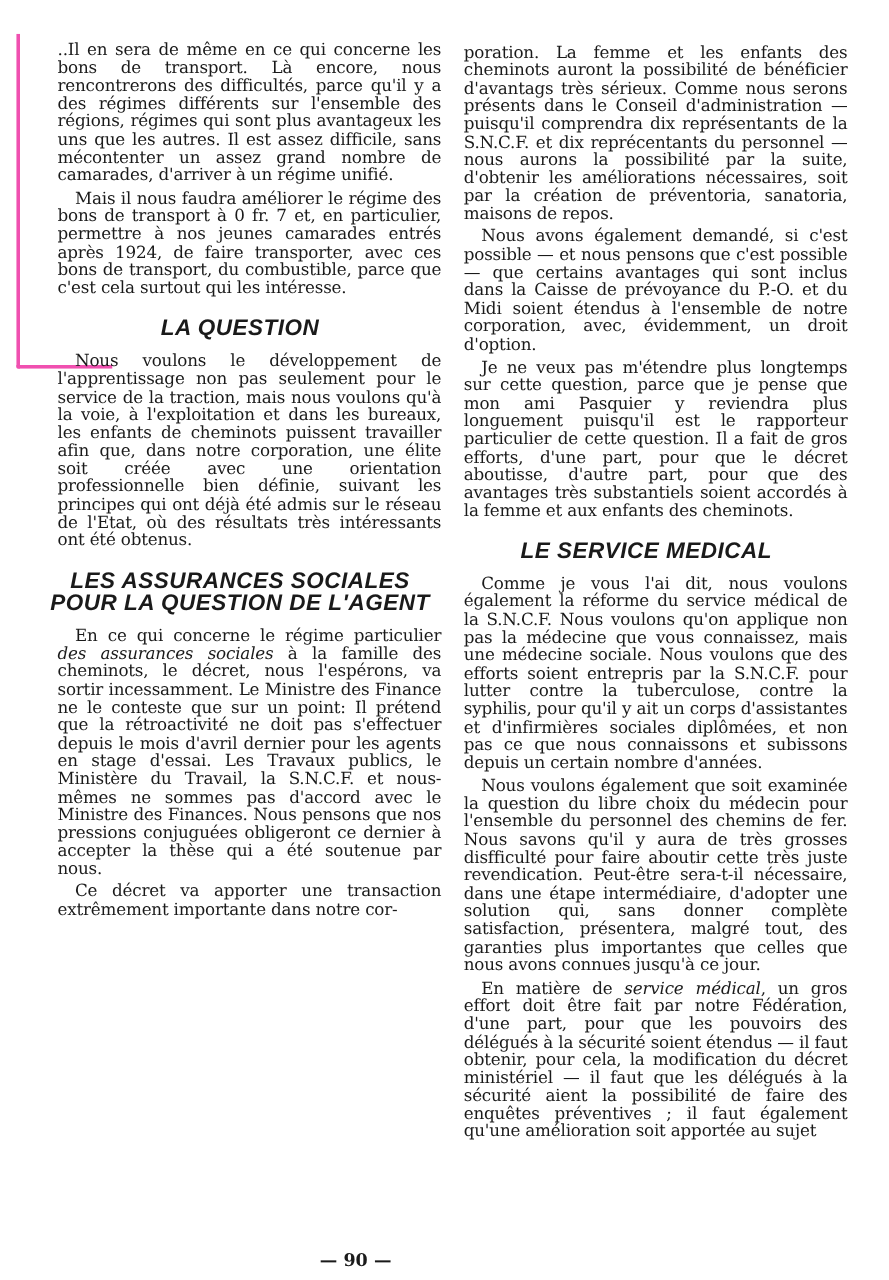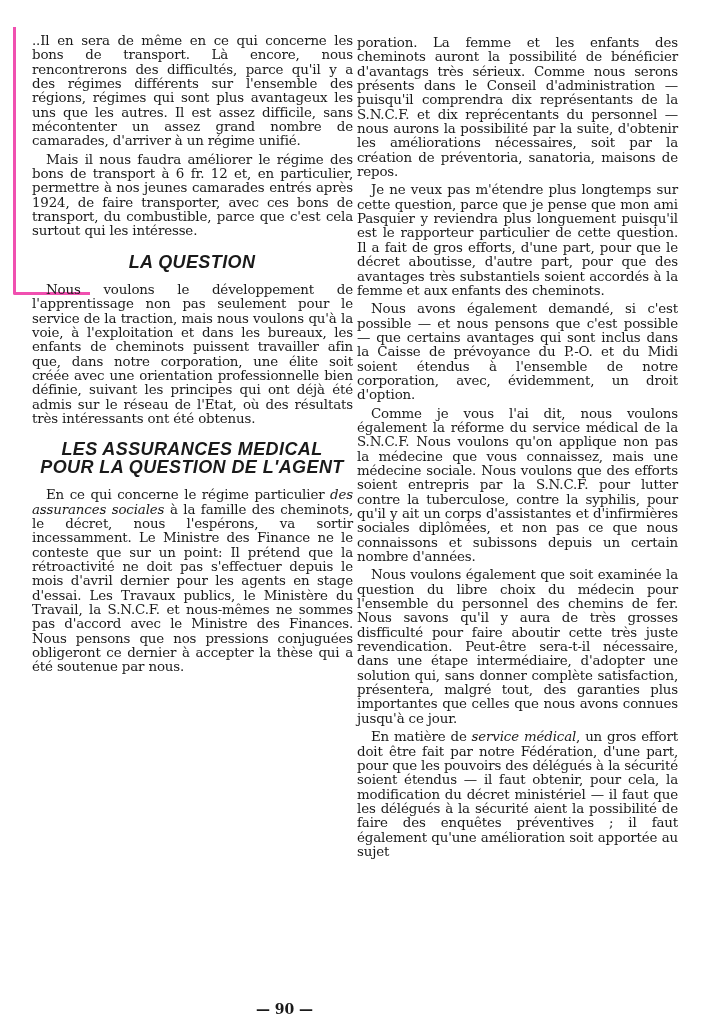--- a/index.html
+++ b/index.html
@@ -9,21 +9,21 @@
     color: #1a1a1a;
   }
   .col {
     position: absolute; top: 34px;
     font-size: 13.4px; line-height: 14.35px;
     text-align: justify; hyphens: manual;
     letter-spacing: -0.15px;
   }
   .col-left { left: 31px; width: 322px; }
   .col-right { left: 356px; width: 322px; top: 36px; }
-  p { margin: 0 0 4px 1px; text-indent: 14px; }
+  p { margin: 0 0 4px 15px; text-indent: 14px; }
   p.noindent { text-indent: 0; }
   .heading {
     font-family: "Liberation Sans", "DejaVu Sans", sans-serif;
     font-weight: bold; font-style: italic;
     text-align: center; font-size: 18px; line-height: 18px;
     letter-spacing: 0.4px;
     margin: 14px 0 12px 0; text-indent: 0;
   }
   .heading span { display: block; }
   em { font-style: italic; }
@@ -40,34 +40,36 @@
     font-family: "DejaVu Serif", serif;
   }
 </style>
 </head>
 <body>
 
 <div class="bracket" style="border-left-color: rgb(240, 80, 176); border-bottom-color: rgb(240, 80, 176);"></div>
 
 <div class="col col-left">
   <p class="noindent">..Il en sera de même en ce qui concerne les bons de transport. Là encore, nous rencontrerons des difficultés, parce qu'il y a des régimes différents sur l'ensemble des régions, régimes qui sont plus avantageux les uns que les autres. Il est assez difficile, sans mécontenter un assez grand nombre de camarades, d'arriver à un régime unifié.</p>
-  <p>Mais il nous faudra améliorer le régime des bons de transport à 6 fr. 12 et, en particulier, permettre à nos jeunes camarades entrés après 1924, de faire transporter, avec ces bons de transport, du combustible, parce que c'est cela surtout qui les intéresse.</p>
+  <p>Mais il nous faudra améliorer le régime des bons de transport à 0 fr. 7 et, en particulier, permettre à nos jeunes camarades entrés après 1924, de faire transporter, avec ces bons de transport, du combustible, parce que c'est cela surtout qui les intéresse.</p>
   <div class="heading">
     <span>LA QUESTION</span>
   </div>
   <p>Nous voulons le développement de l'apprentissage non pas seulement pour le service de la traction, mais nous voulons qu'à la voie, à l'exploitation et dans les bureaux, les enfants de cheminots puissent travailler afin que, dans notre corporation, une élite soit créée avec une orientation professionnelle bien définie, suivant les principes qui ont déjà été admis sur le réseau de l'Etat, où des résultats très intéressants ont été obtenus.</p>
   <div class="heading">
-    <span>LES ASSURANCES MEDICAL</span>
+    <span>LES ASSURANCES SOCIALES</span>
     <span>POUR LA QUESTION DE L'AGENT</span>
   </div>
   <p><span>En ce qui concerne le régime particulier </span><em>des assurances sociales</em><span> à la famille des cheminots, le décret, nous l'espérons, va sortir incessamment. Le Ministre des Finance ne le conteste que sur un point: Il prétend que la rétroactivité ne doit pas s'effectuer depuis le mois d'avril dernier pour les agents en stage d'essai. Les Travaux publics, le Ministère du Travail, la S.N.C.F. et nous-mêmes ne sommes pas d'accord avec le Ministre des Finances. Nous pensons que nos pressions conjuguées obligeront ce dernier à accepter la thèse qui a été soutenue par nous.</span></p>
+  <p>Ce décret va apporter une transaction extrêmement importante dans notre cor-</p>
 </div>
 
 <div class="col col-right">
   <p class="noindent">poration. La femme et les enfants des cheminots auront la possibilité de bénéficier d'avantags très sérieux. Comme nous serons présents dans le Conseil d'administration — puisqu'il comprendra dix représentants de la S.N.C.F. et dix reprécentants du personnel — nous aurons la possibilité par la suite, d'obtenir les améliorations nécessaires, soit par la création de préventoria, sanatoria, maisons de repos.</p>
+  <p>Nous avons également demandé, si c'est possible — et nous pensons que c'est possible — que certains avantages qui sont inclus dans la Caisse de prévoyance du P.-O. et du Midi soient étendus à l'ensemble de notre corporation, avec, évidemment, un droit d'option.</p>
   <p>Je ne veux pas m'étendre plus longtemps sur cette question, parce que je pense que mon ami Pasquier y reviendra plus longuement puisqu'il est le rapporteur particulier de cette question. Il a fait de gros efforts, d'une part, pour que le décret aboutisse, d'autre part, pour que des avantages très substantiels soient accordés à la femme et aux enfants des cheminots.</p>
-  <p>Nous avons également demandé, si c'est possible — et nous pensons que c'est possible — que certains avantages qui sont inclus dans la Caisse de prévoyance du P.-O. et du Midi soient étendus à l'ensemble de notre corporation, avec, évidemment, un droit d'option.</p>
+  <div class="heading">LE SERVICE MEDICAL</div>
   <p>Comme je vous l'ai dit, nous voulons également la réforme du service médical de la S.N.C.F. Nous voulons qu'on applique non pas la médecine que vous connaissez, mais une médecine sociale. Nous voulons que des efforts soient entrepris par la S.N.C.F. pour lutter contre la tuberculose, contre la syphilis, pour qu'il y ait un corps d'assistantes et d'infirmières sociales diplômées, et non pas ce que nous connaissons et subissons depuis un certain nombre d'années.</p>
   <p>Nous voulons également que soit examinée la question du libre choix du médecin pour l'ensemble du personnel des chemins de fer. Nous savons qu'il y aura de très grosses disfficulté pour faire aboutir cette très juste revendication. Peut-être sera-t-il nécessaire, dans une étape intermédiaire, d'adopter une solution qui, sans donner complète satisfaction, présentera, malgré tout, des garanties plus importantes que celles que nous avons connues jusqu'à ce jour.</p>
   <p><span>En matière de </span><em>service médical</em><span>, un gros effort doit être fait par notre Fédération, d'une part, pour que les pouvoirs des délégués à la sécurité soient étendus — il faut obtenir, pour cela, la modification du décret ministériel — il faut que les délégués à la sécurité aient la possibilité de faire des enquêtes préventives ; il faut également qu'une amélioration soit apportée au sujet</span></p>
 </div>
 
 <div class="page-number">— 90 —</div>
 
 </body></html>

